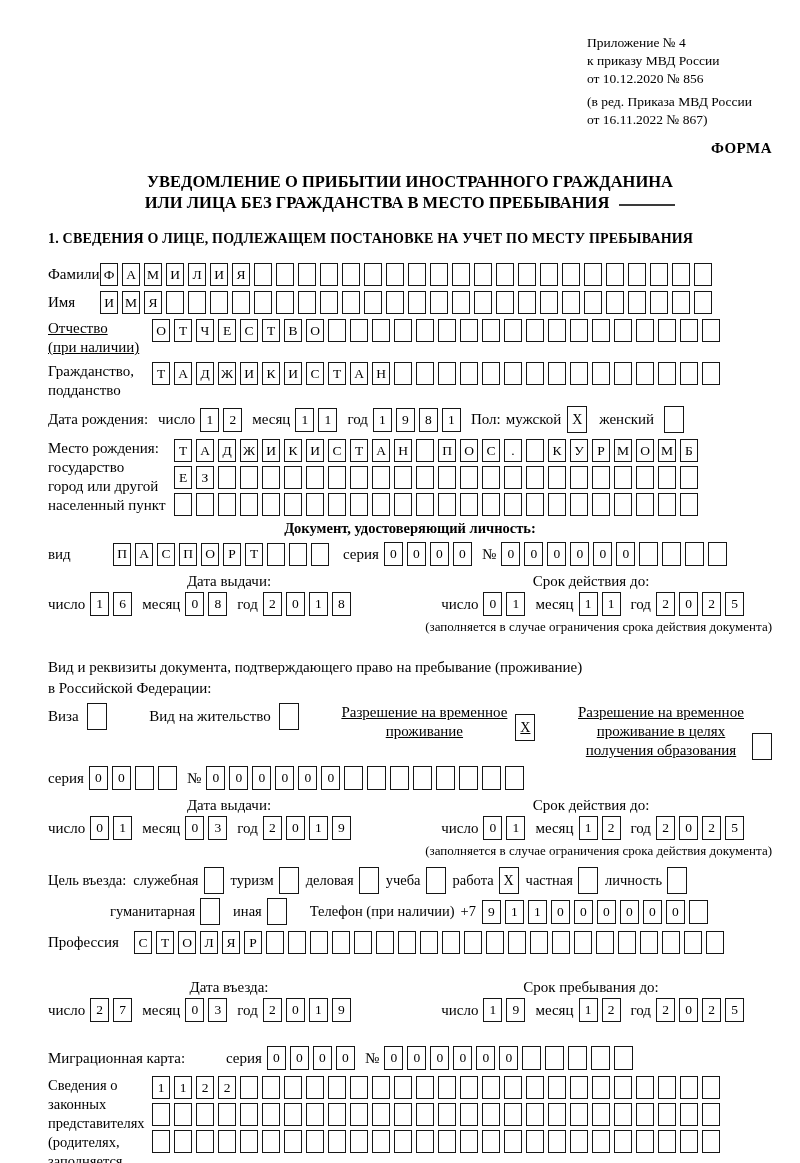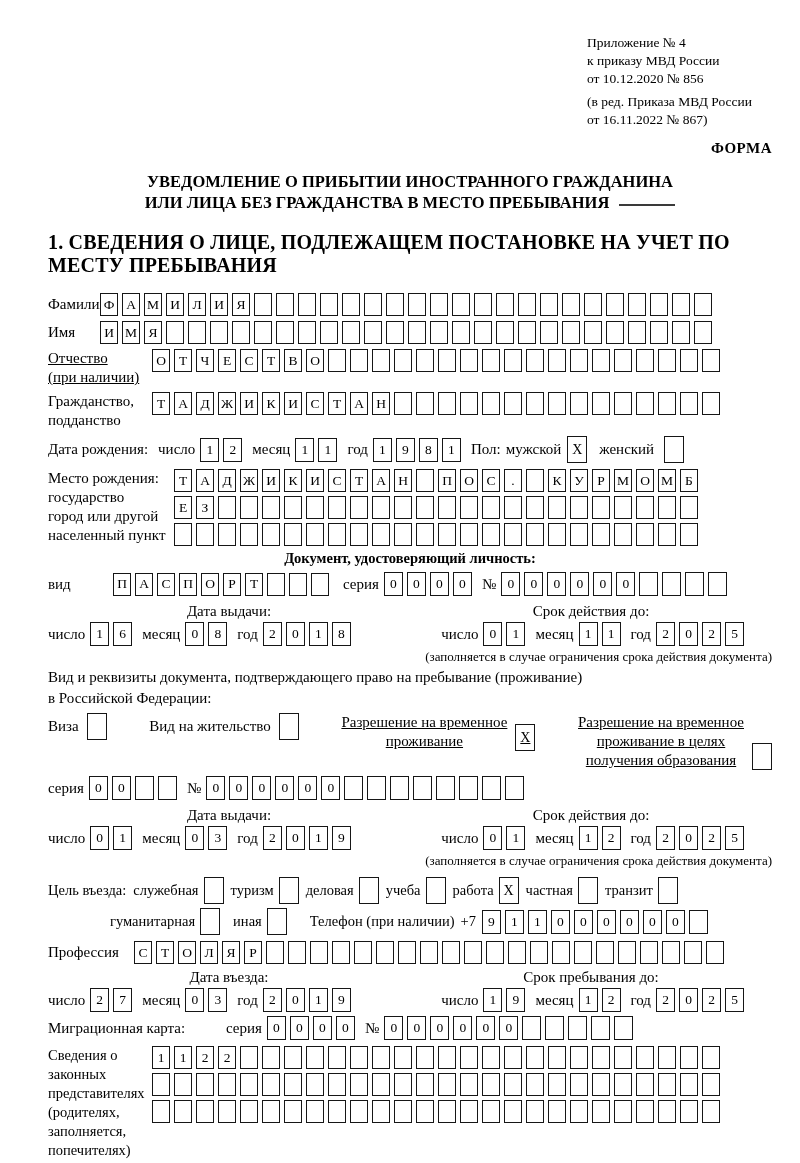--- a/index.html
+++ b/index.html
@@ -9,21 +9,21 @@
     font-family:"Liberation Serif","DejaVu Serif",serif;font-size:15px;
     overflow:hidden;
   }
   
   .hdr{margin-left:auto;width:185px;font-size:13.5px;line-height:18px;}
   .hdr .gap{height:5px;}
   .forma{font-weight:bold;text-align:right;margin-top:11px;font-size:15px;letter-spacing:.5px;}
   
   .title{text-align:center;font-weight:bold;font-size:16.5px;line-height:21px;margin-top:14px;}
   .blank{display:inline-block;width:56px;height:2px;background:#3a3a3a;margin-left:10px;vertical-align:2px;}
-  .sec{font-weight:bold;font-size:20px;margin-top:18px;letter-spacing:.2px;}
+  .sec{font-weight:bold;font-size:14px;margin-top:18px;letter-spacing:.2px;}
   
   .row{display:flex;align-items:center;margin-top:5px;}
   .row.top{align-items:flex-start;}
   .lbl{flex:0 0 auto;}
   .w52{width:52px;} .w65{width:65px;}
   .labelcol{flex:0 0 auto;line-height:19px;}
   .labelcol.w122{width:126px;} .labelcol.w100{width:104px;font-size:14.5px;}
   .boxcol{display:flex;flex-direction:column;gap:4px;}
   
   .cells{display:inline-flex;gap:4px;flex:0 0 auto;}
@@ -44,21 +44,21 @@
   .optrow{display:flex;justify-content:space-between;align-items:flex-start;margin-top:6px;}
   .opt{display:flex;align-items:center;gap:8px;}
   .opt.multi{align-items:flex-end;text-decoration:underline;}
   .optlines{text-align:center;line-height:19px;}
   
   .purpose{display:flex;align-items:center;gap:7px;font-size:14.5px;margin-top:8px;flex-wrap:nowrap;}
   .pair{display:flex;align-items:center;gap:5px;}
   .indent60{margin-left:62px;justify-content:space-between;}
   .phone{display:flex;align-items:center;gap:6px;margin-left:16px;}
   .repnote{font-size:13px;text-align:right;margin-top:5px;padding-right:4px;}
-  .mt8{margin-top:4px;} .mt6{margin-top:6px;}
+  .mt8{margin-top:24px;} .mt6{margin-top:6px;}
 </style>
 </head>
 <body>
 
 <div class="page">
 
   <div class="hdr">
     <div>Приложение № 4</div>
     <div>к приказу МВД России</div>
     <div>от 10.12.2020 № 856</div>
@@ -558,21 +558,21 @@
           <span class="cell">X</span>
         </span>
       </span>
     <span class="pair">
         <span>частная</span>
         <span class="cells cb">
           <span class="cell"></span>
         </span>
       </span>
     <span class="pair">
-        <span>транзит</span>
+        <span>личность</span>
         <span class="cells cb">
           <span class="cell"></span>
         </span>
       </span>
   </div>
 
   <div class="purpose" style="margin-top:4px;">
     <span class="pair indent60">
         <span>гуманитарная</span>
         <span class="cells cb">

